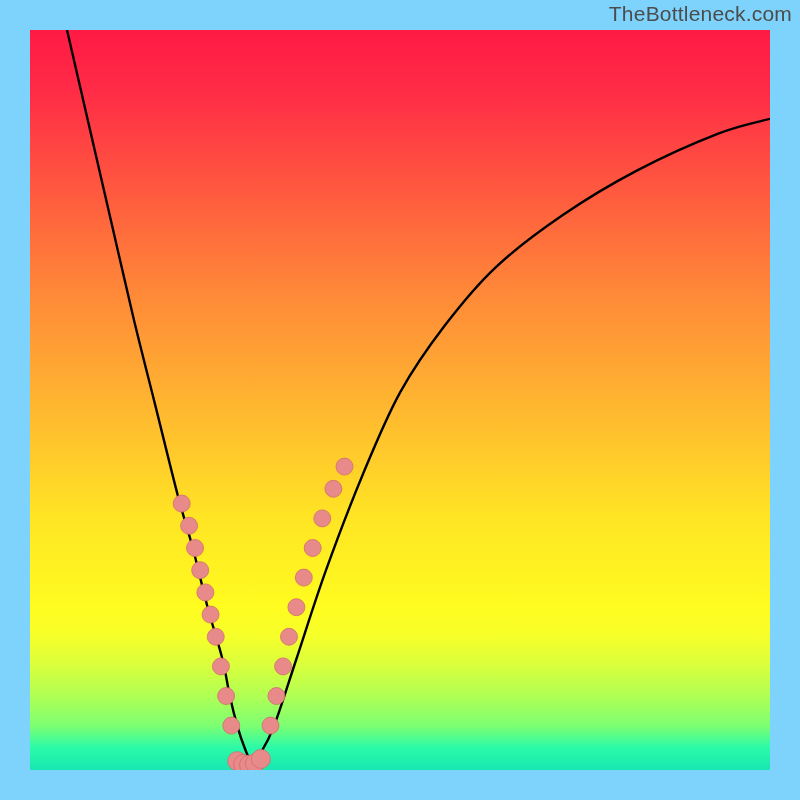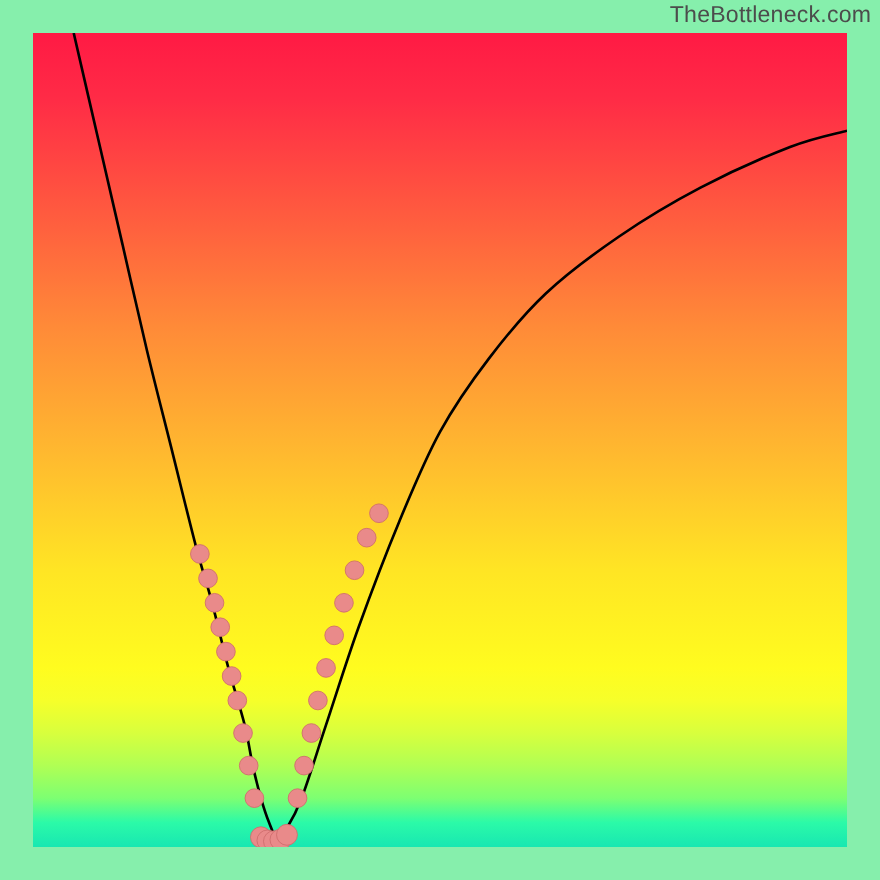--- a/index.html
+++ b/index.html
@@ -8,21 +8,21 @@
     width: 800px;
     height: 800px;
     background: #000;
     overflow: hidden;
     font-family: Arial, Helvetica, sans-serif;
   }
   .frame {
     position: relative;
     width: 800px;
     height: 800px;
-    background: #86efac;
+    background: #7dd3fc;
   }
   .watermark {
     position: absolute;
     top: 2px;
     right: 8px;
     color: #4c4c4c;
     font-size: 21px;
     font-weight: 500;
     letter-spacing: 0.2px;
     z-index: 5;

